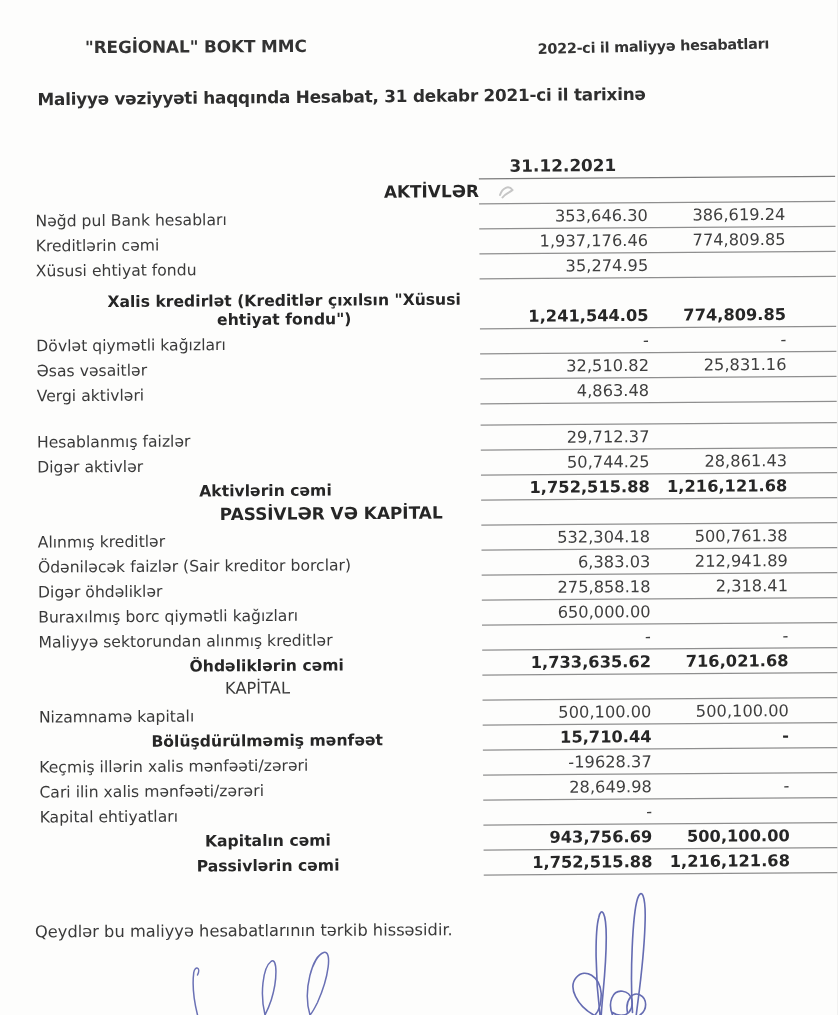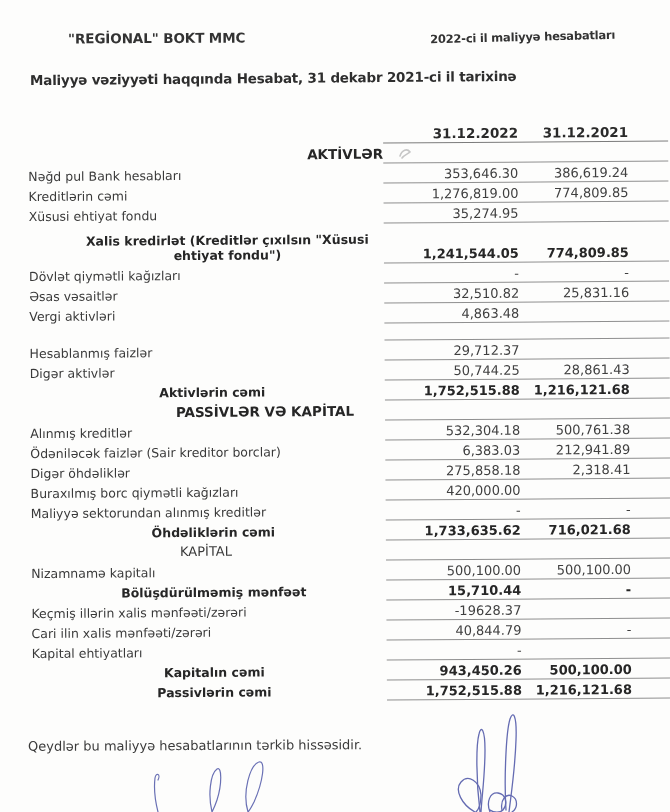--- a/index.html
+++ b/index.html
@@ -65,21 +65,20 @@
   <div class="title">Maliyyə vəziyyəti haqqında Hesabat, 31 dekabr 2021-ci il tarixinə</div>
 
   <svg class="smudge" width="16" height="14" viewBox="0 0 16 14">
     <path d="M2 10 C4 4, 9 2, 12 6 C10 8, 6 9, 4 12" stroke="#9a9a9a" stroke-width="1.6" fill="none" stroke-linecap="round"></path>
   </svg>
 
   <div class="fintable">
     <div class="row header-row">
       <div class="lbl"></div>
       <div class="values">
-        <span class="v v1">31.12.2022</span>
         <span class="v v2">31.12.2021</span>
       </div>
     </div>
     <div id="rows">
   <div class="row ls-sec-right">
     <div class="lbl">AKTİVLƏR</div>
     <div class="values">
       <span class="v v1"></span>
       <span class="v v2"></span>
     </div>
@@ -89,21 +88,21 @@
     <div class="lbl">Nəğd pul Bank hesabları</div>
     <div class="values">
       <span class="v v1">353,646.30</span>
       <span class="v v2">386,619.24</span>
     </div>
   </div>
 
   <div class="row ls-item">
     <div class="lbl">Kreditlərin cəmi</div>
     <div class="values">
-      <span class="v v1">1,276,819.00</span>
+      <span class="v v1">1,937,176.46</span>
       <span class="v v2">774,809.85</span>
     </div>
   </div>
 
   <div class="row ls-item">
     <div class="lbl">Xüsusi ehtiyat fondu</div>
     <div class="values">
       <span class="v v1">35,274.95</span>
       <span class="v v2"></span>
     </div>
@@ -202,21 +201,21 @@
     <div class="lbl">Digər öhdəliklər</div>
     <div class="values">
       <span class="v v1">275,858.18</span>
       <span class="v v2">2,318.41</span>
     </div>
   </div>
 
   <div class="row ls-item">
     <div class="lbl">Buraxılmış borc qiymətli kağızları</div>
     <div class="values">
-      <span class="v v1">420,000.00</span>
+      <span class="v v1">650,000.00</span>
       <span class="v v2"></span>
     </div>
   </div>
 
   <div class="row ls-item">
     <div class="lbl">Maliyyə sektorundan alınmış kreditlər</div>
     <div class="values">
       <span class="v v1">-</span>
       <span class="v v2">-</span>
     </div>
@@ -258,37 +257,37 @@
     <div class="lbl">Keçmiş illərin xalis mənfəəti/zərəri</div>
     <div class="values">
       <span class="v v1">-19628.37</span>
       <span class="v v2"></span>
     </div>
   </div>
 
   <div class="row ls-item">
     <div class="lbl">Cari ilin xalis mənfəəti/zərəri</div>
     <div class="values">
-      <span class="v v1">40,844.79</span>
+      <span class="v v1">28,649.98</span>
       <span class="v v2">-</span>
     </div>
   </div>
 
   <div class="row ls-item">
     <div class="lbl">Kapital ehtiyatları</div>
     <div class="values">
       <span class="v v1">-</span>
       <span class="v v2"></span>
     </div>
   </div>
 
   <div class="row ls-total vbold">
     <div class="lbl">Kapitalın cəmi</div>
     <div class="values">
-      <span class="v v1">943,450.26</span>
+      <span class="v v1">943,756.69</span>
       <span class="v v2">500,100.00</span>
     </div>
   </div>
 
   <div class="row ls-total vbold">
     <div class="lbl">Passivlərin cəmi</div>
     <div class="values">
       <span class="v v1">1,752,515.88</span>
       <span class="v v2">1,216,121.68</span>
     </div>

